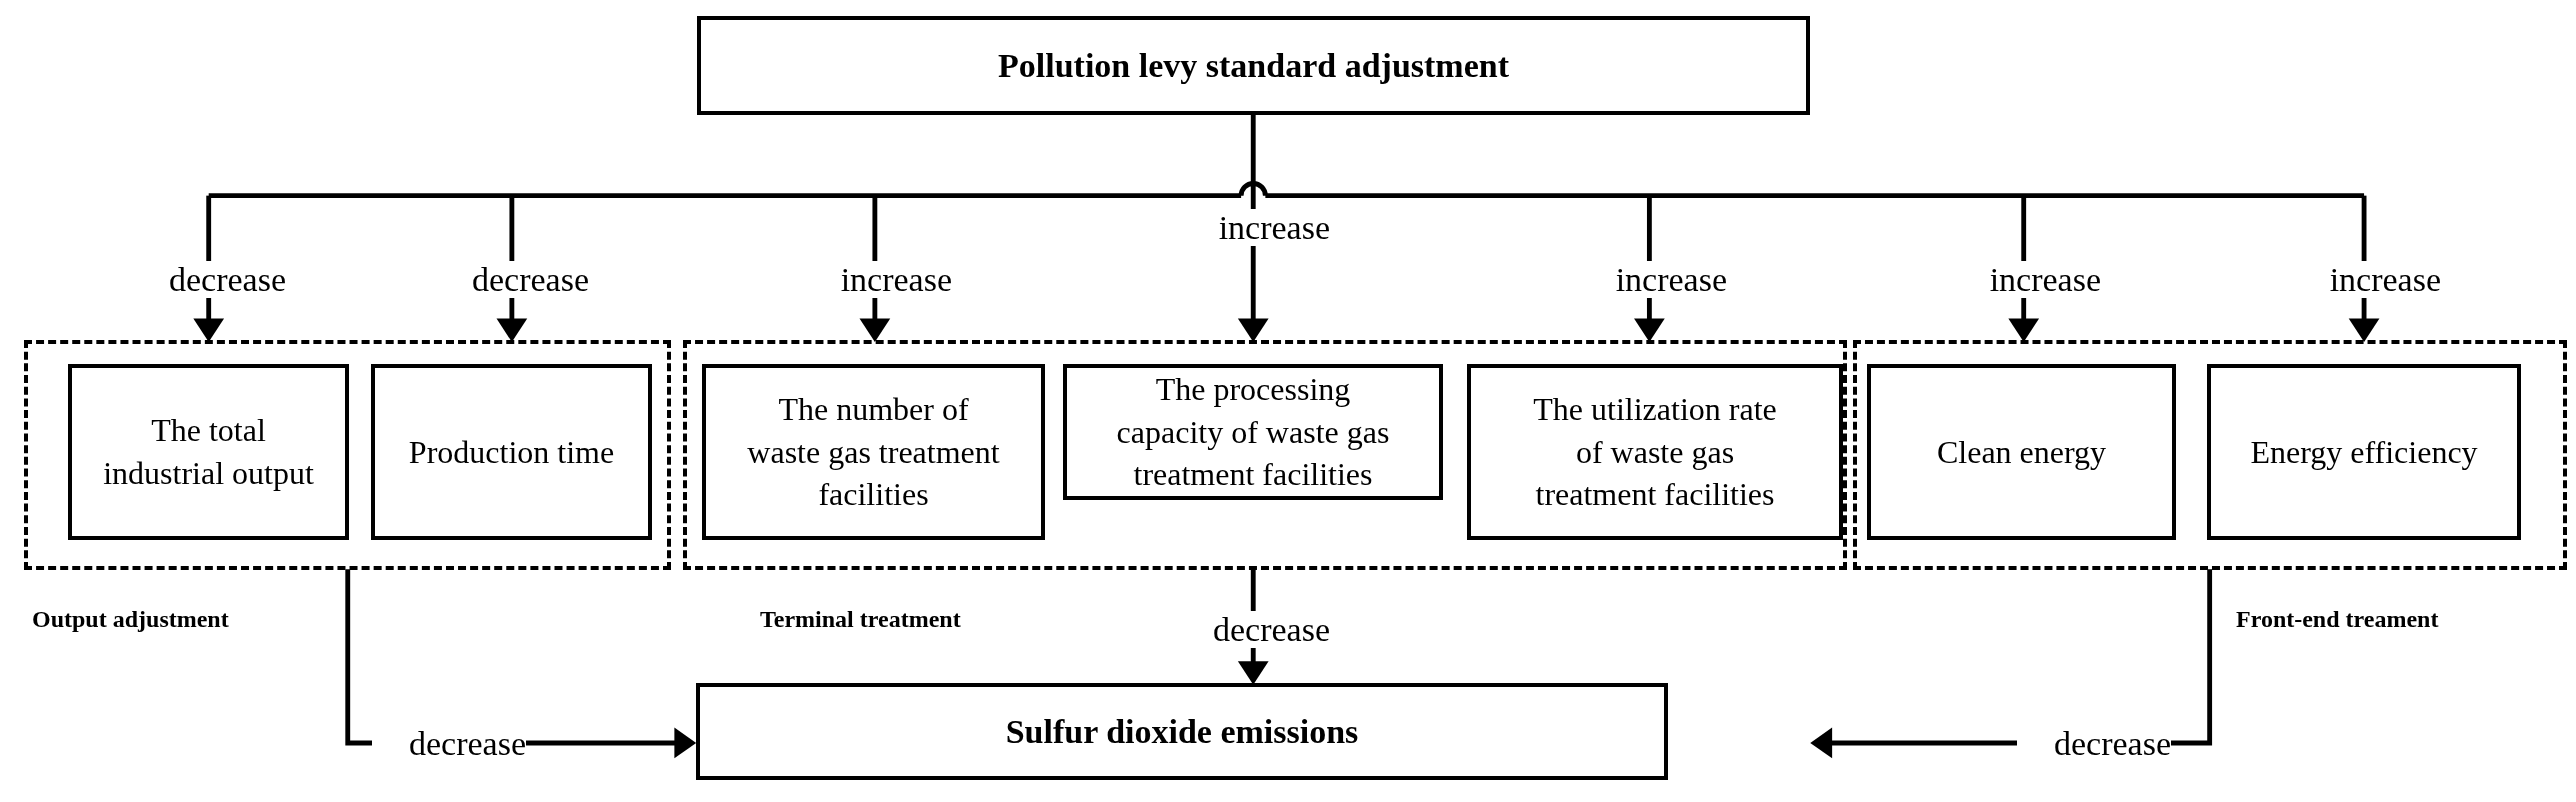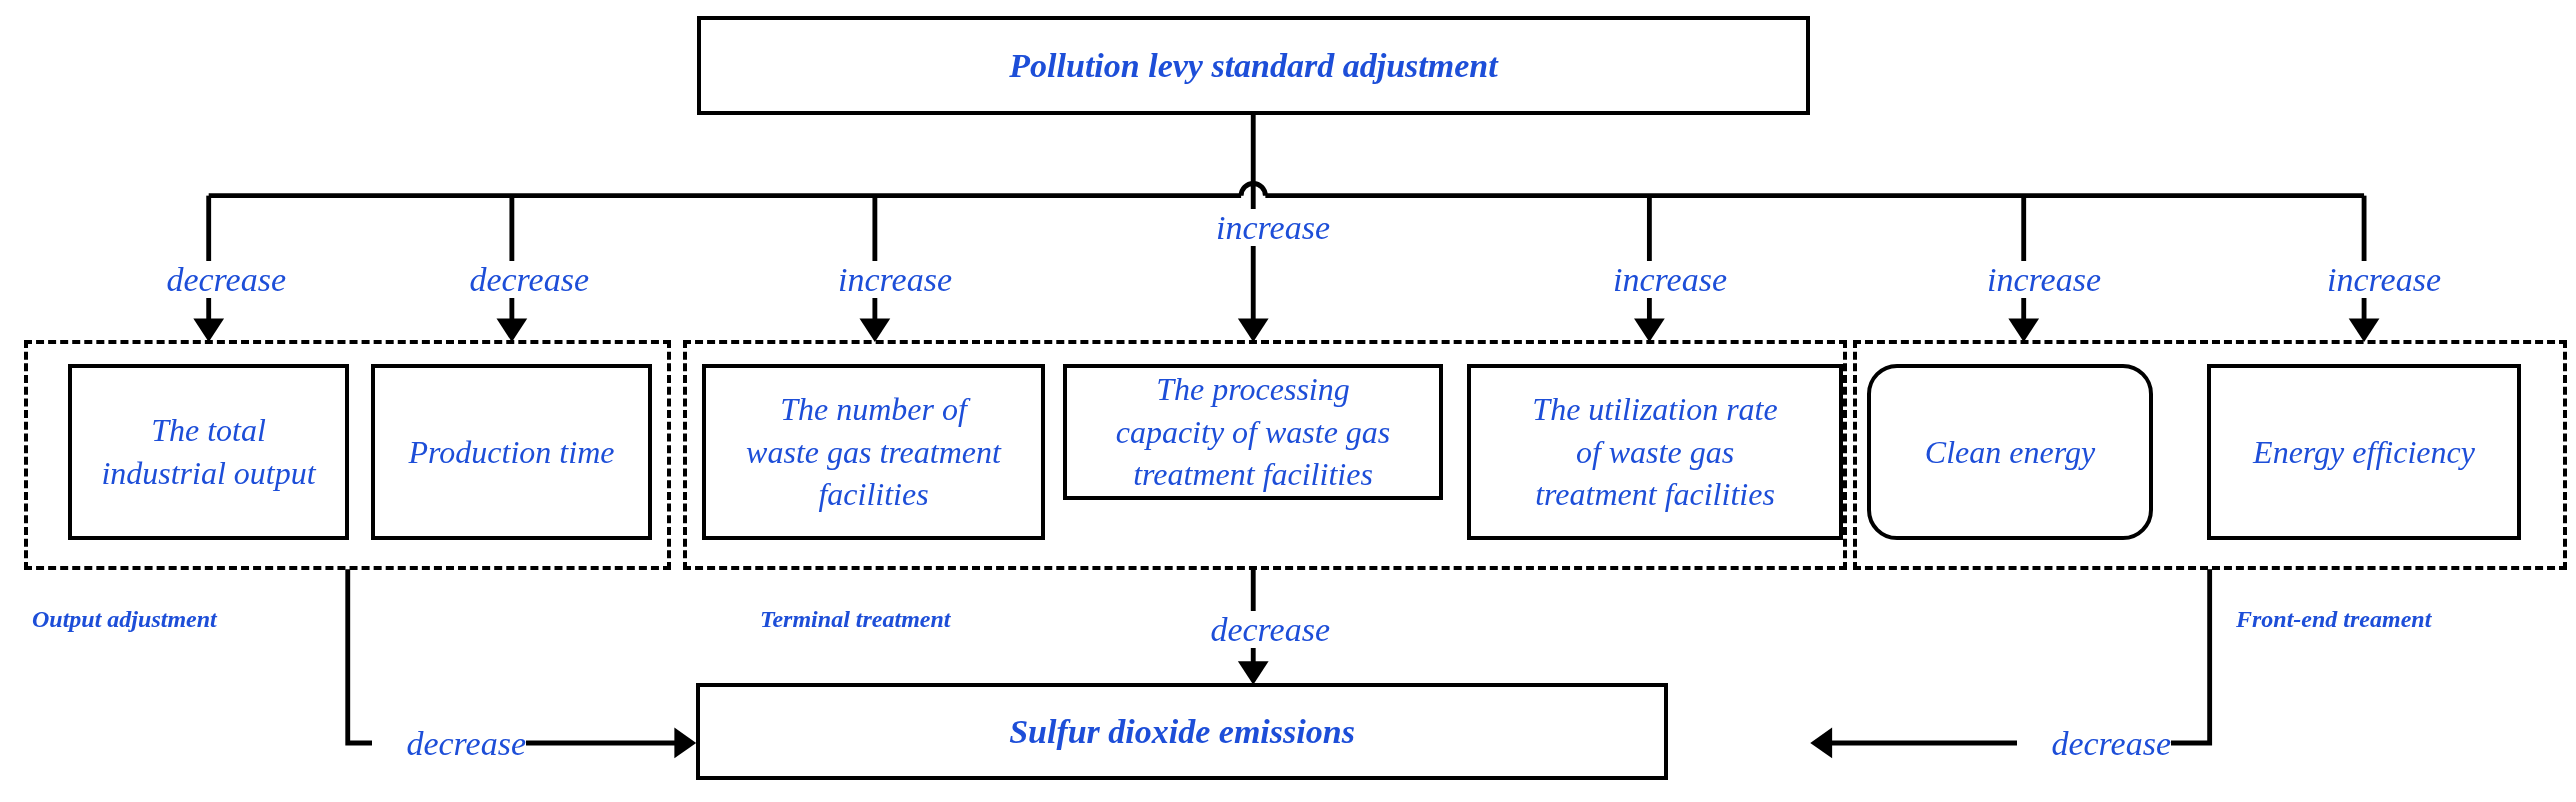--- a/index.html
+++ b/index.html
@@ -2,23 +2,22 @@
 <html style="font-size:13px"><head>
 <meta charset="utf-8">
 <style>
   html, body { margin: 0; padding: 0; background: #ffffff; }
   #canvas {
     position: relative;
     width: 2576px;
     height: 802px;
     background: #ffffff;
     font-family: "Liberation Serif", "DejaVu Serif", serif;
-    color: #1d4ed8;
+    color: #000000;
     overflow: hidden;
-    font-style: italic;
   }
   #wires {
     position: absolute;
     left: 0; top: 0;
     width: 2576px; height: 802px;
     pointer-events: none;
   }
   .node {
     position: absolute;
     box-sizing: border-box;
@@ -129,21 +128,21 @@
     <div>capacity of waste gas</div>
     <div>treatment facilities</div>
   </div>
   <div class="node" style="left:1467px; top:364px; width:376px; height:176px;justify-content:center;">
     <div>The utilization rate</div>
     <div>of waste gas</div>
     <div>treatment facilities</div>
   </div>
 
   <div class="group" style="left:1853px; top:340px; width:714px; height:230px;"></div>
-  <div class="node" style="left:1867px; top:364px; width:286px; height:176px;border-radius:30px;">
+  <div class="node" style="left:1867px; top:364px; width:309px; height:176px;">
     <div>Clean energy</div>
   </div>
   <div class="node" style="left:2207px; top:364px; width:314px; height:176px;">
     <div>Energy efficiency</div>
   </div>
 
   <div class="glabel" style="left:32px; top:606px;">Output adjustment</div>
   <div class="glabel" style="left:760px; top:606px;">Terminal treatment</div>
   <div class="glabel" style="left:2236px; top:606px; width:317px; text-align:left;">Front-end treament</div>
 

